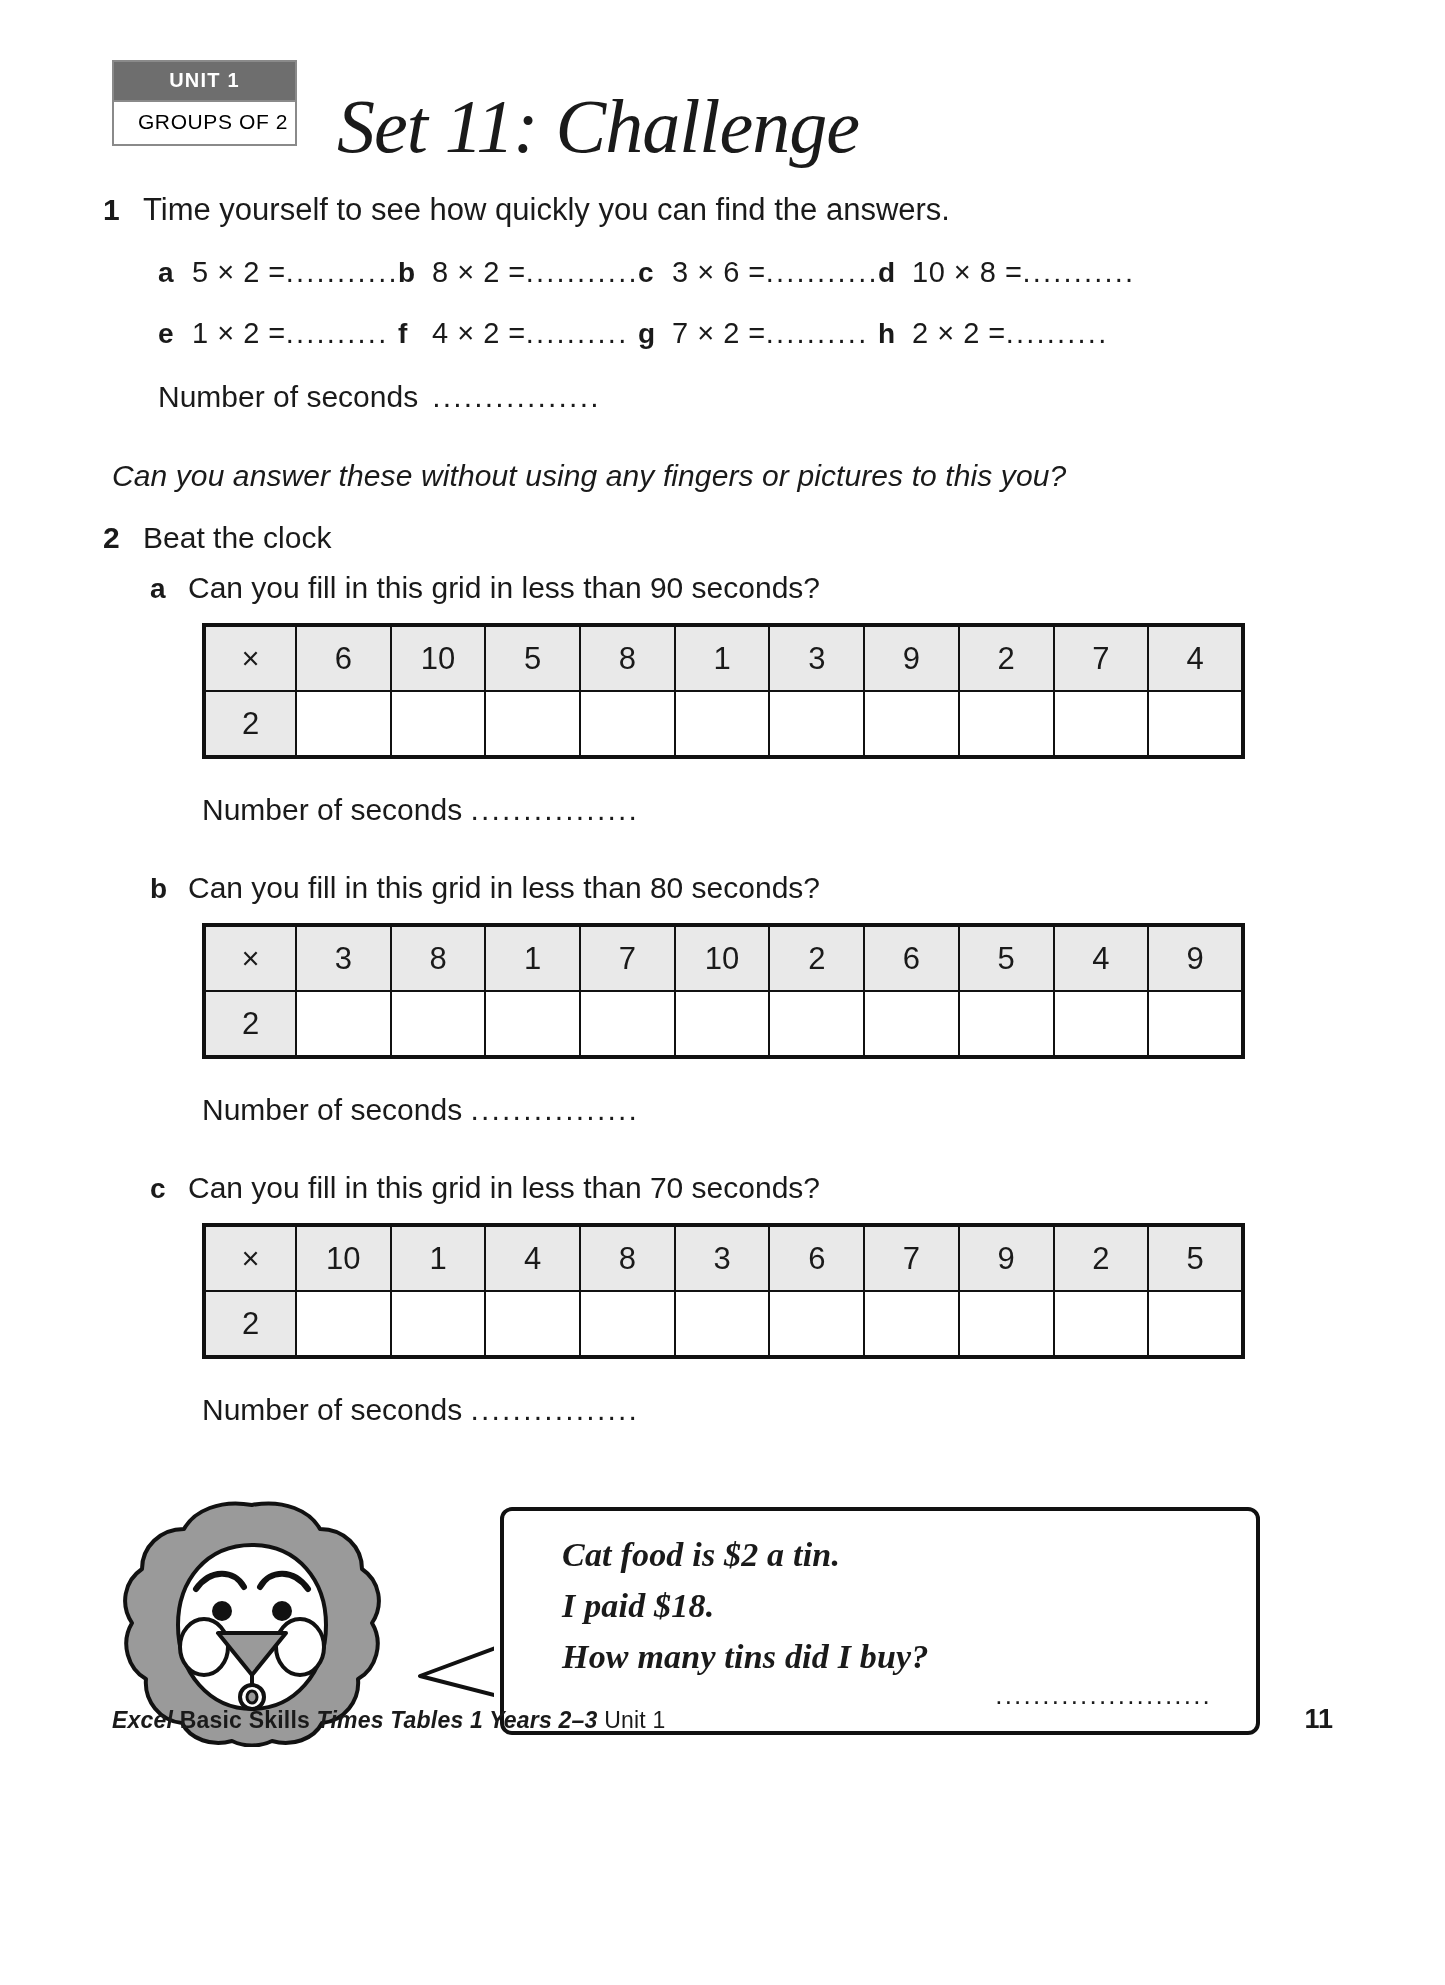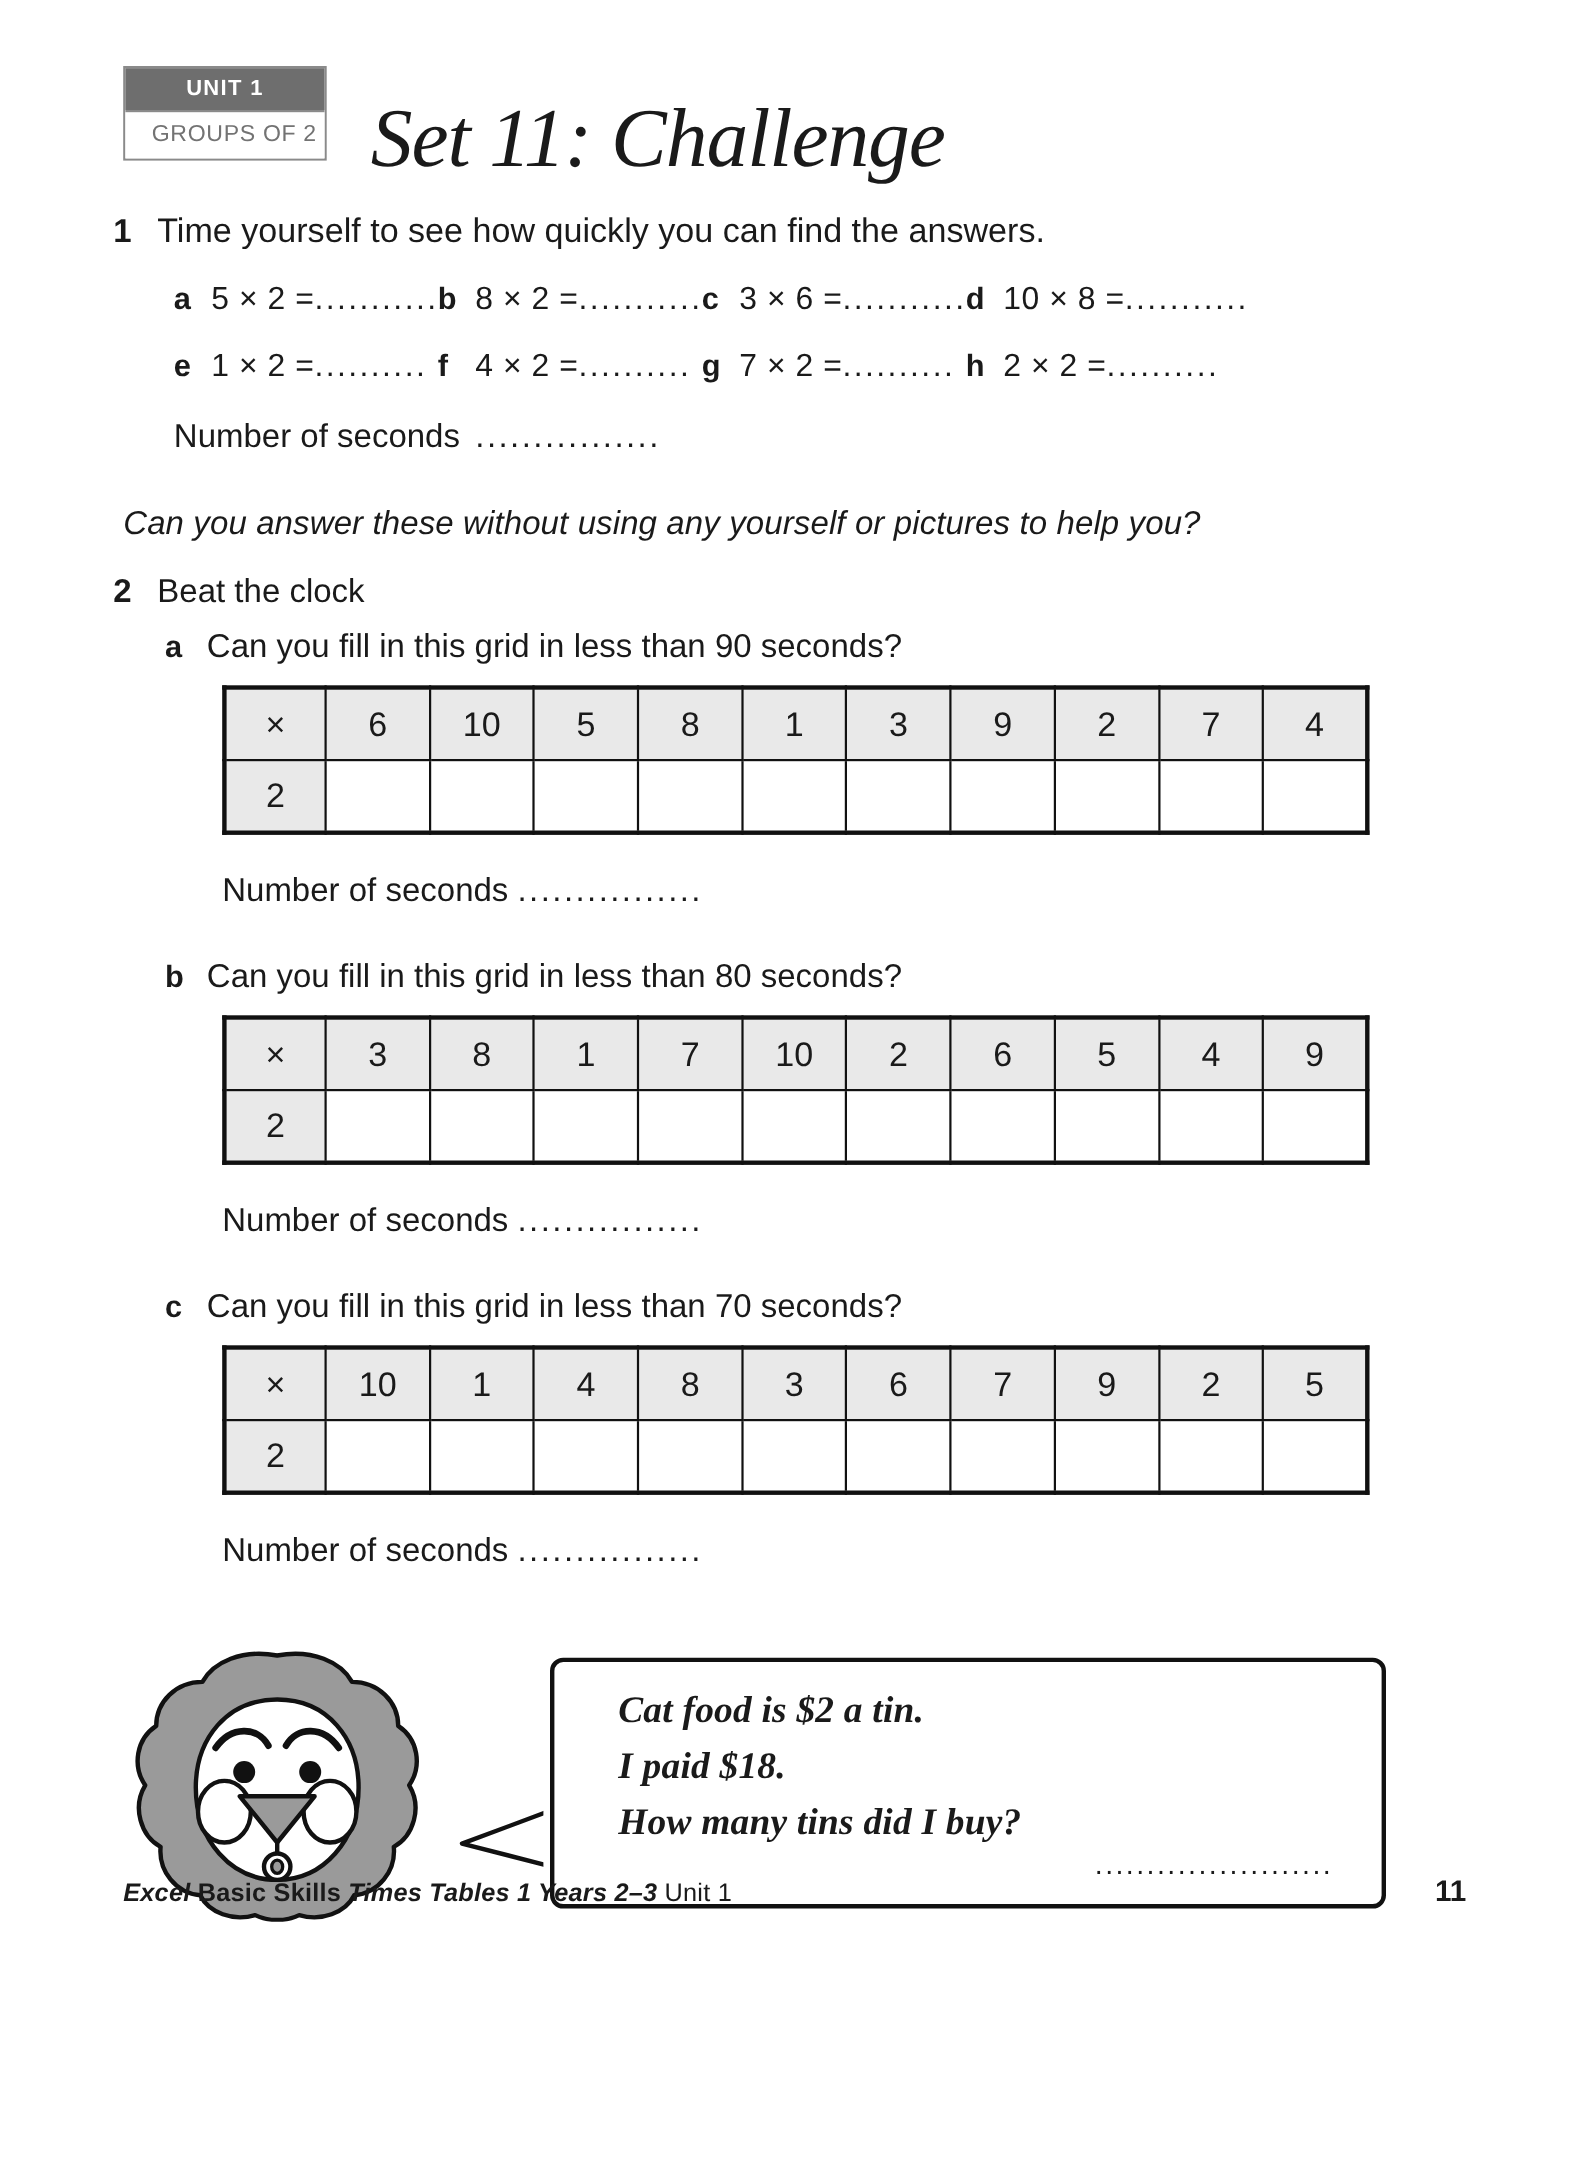--- a/index.html
+++ b/index.html
@@ -38,21 +38,21 @@
     color: #ffffff;
     text-align: center;
     font-size: 20px;
     font-weight: 600;
     letter-spacing: 1.2px;
     padding: 7px 0 8px 0;
     font-stretch: condensed;
   }
   .unit-badge-bottom {
     background: #ffffff;
-    color: #737373;
+    color: #000000;
     text-align: center;
     font-size: 21px;
     letter-spacing: 0.6px;
     padding: 8px 0 10px 17px;
     border-top: 2px solid #8a8a8a;
   }
   .set-title {
     font-family: "Liberation Serif", serif;
     font-style: italic;
     font-weight: normal;
@@ -293,21 +293,21 @@
       <span class="prob-letter">h</span>
       <span class="prob-expr">2 × 2 =</span>
       <span class="dots">..........</span>
     </span>
   </div>
 
   <div class="nos-line">
     <span>Number of seconds</span><span class="dots">................</span>
   </div>
 
-  <div class="italic-q">Can you answer these without using any yourself or pictures to help you?</div>
+  <div class="italic-q">Can you answer these without using any fingers or pictures to this you?</div>
 
   <div class="q2-row">
     <span class="qnum">2</span>
     <span>Beat the clock</span>
   </div>
 
   <div class="sub-row">
     <span class="sub-letter">a</span>
     <span>Can you fill in this grid in less than 90 seconds?</span>
   </div>

